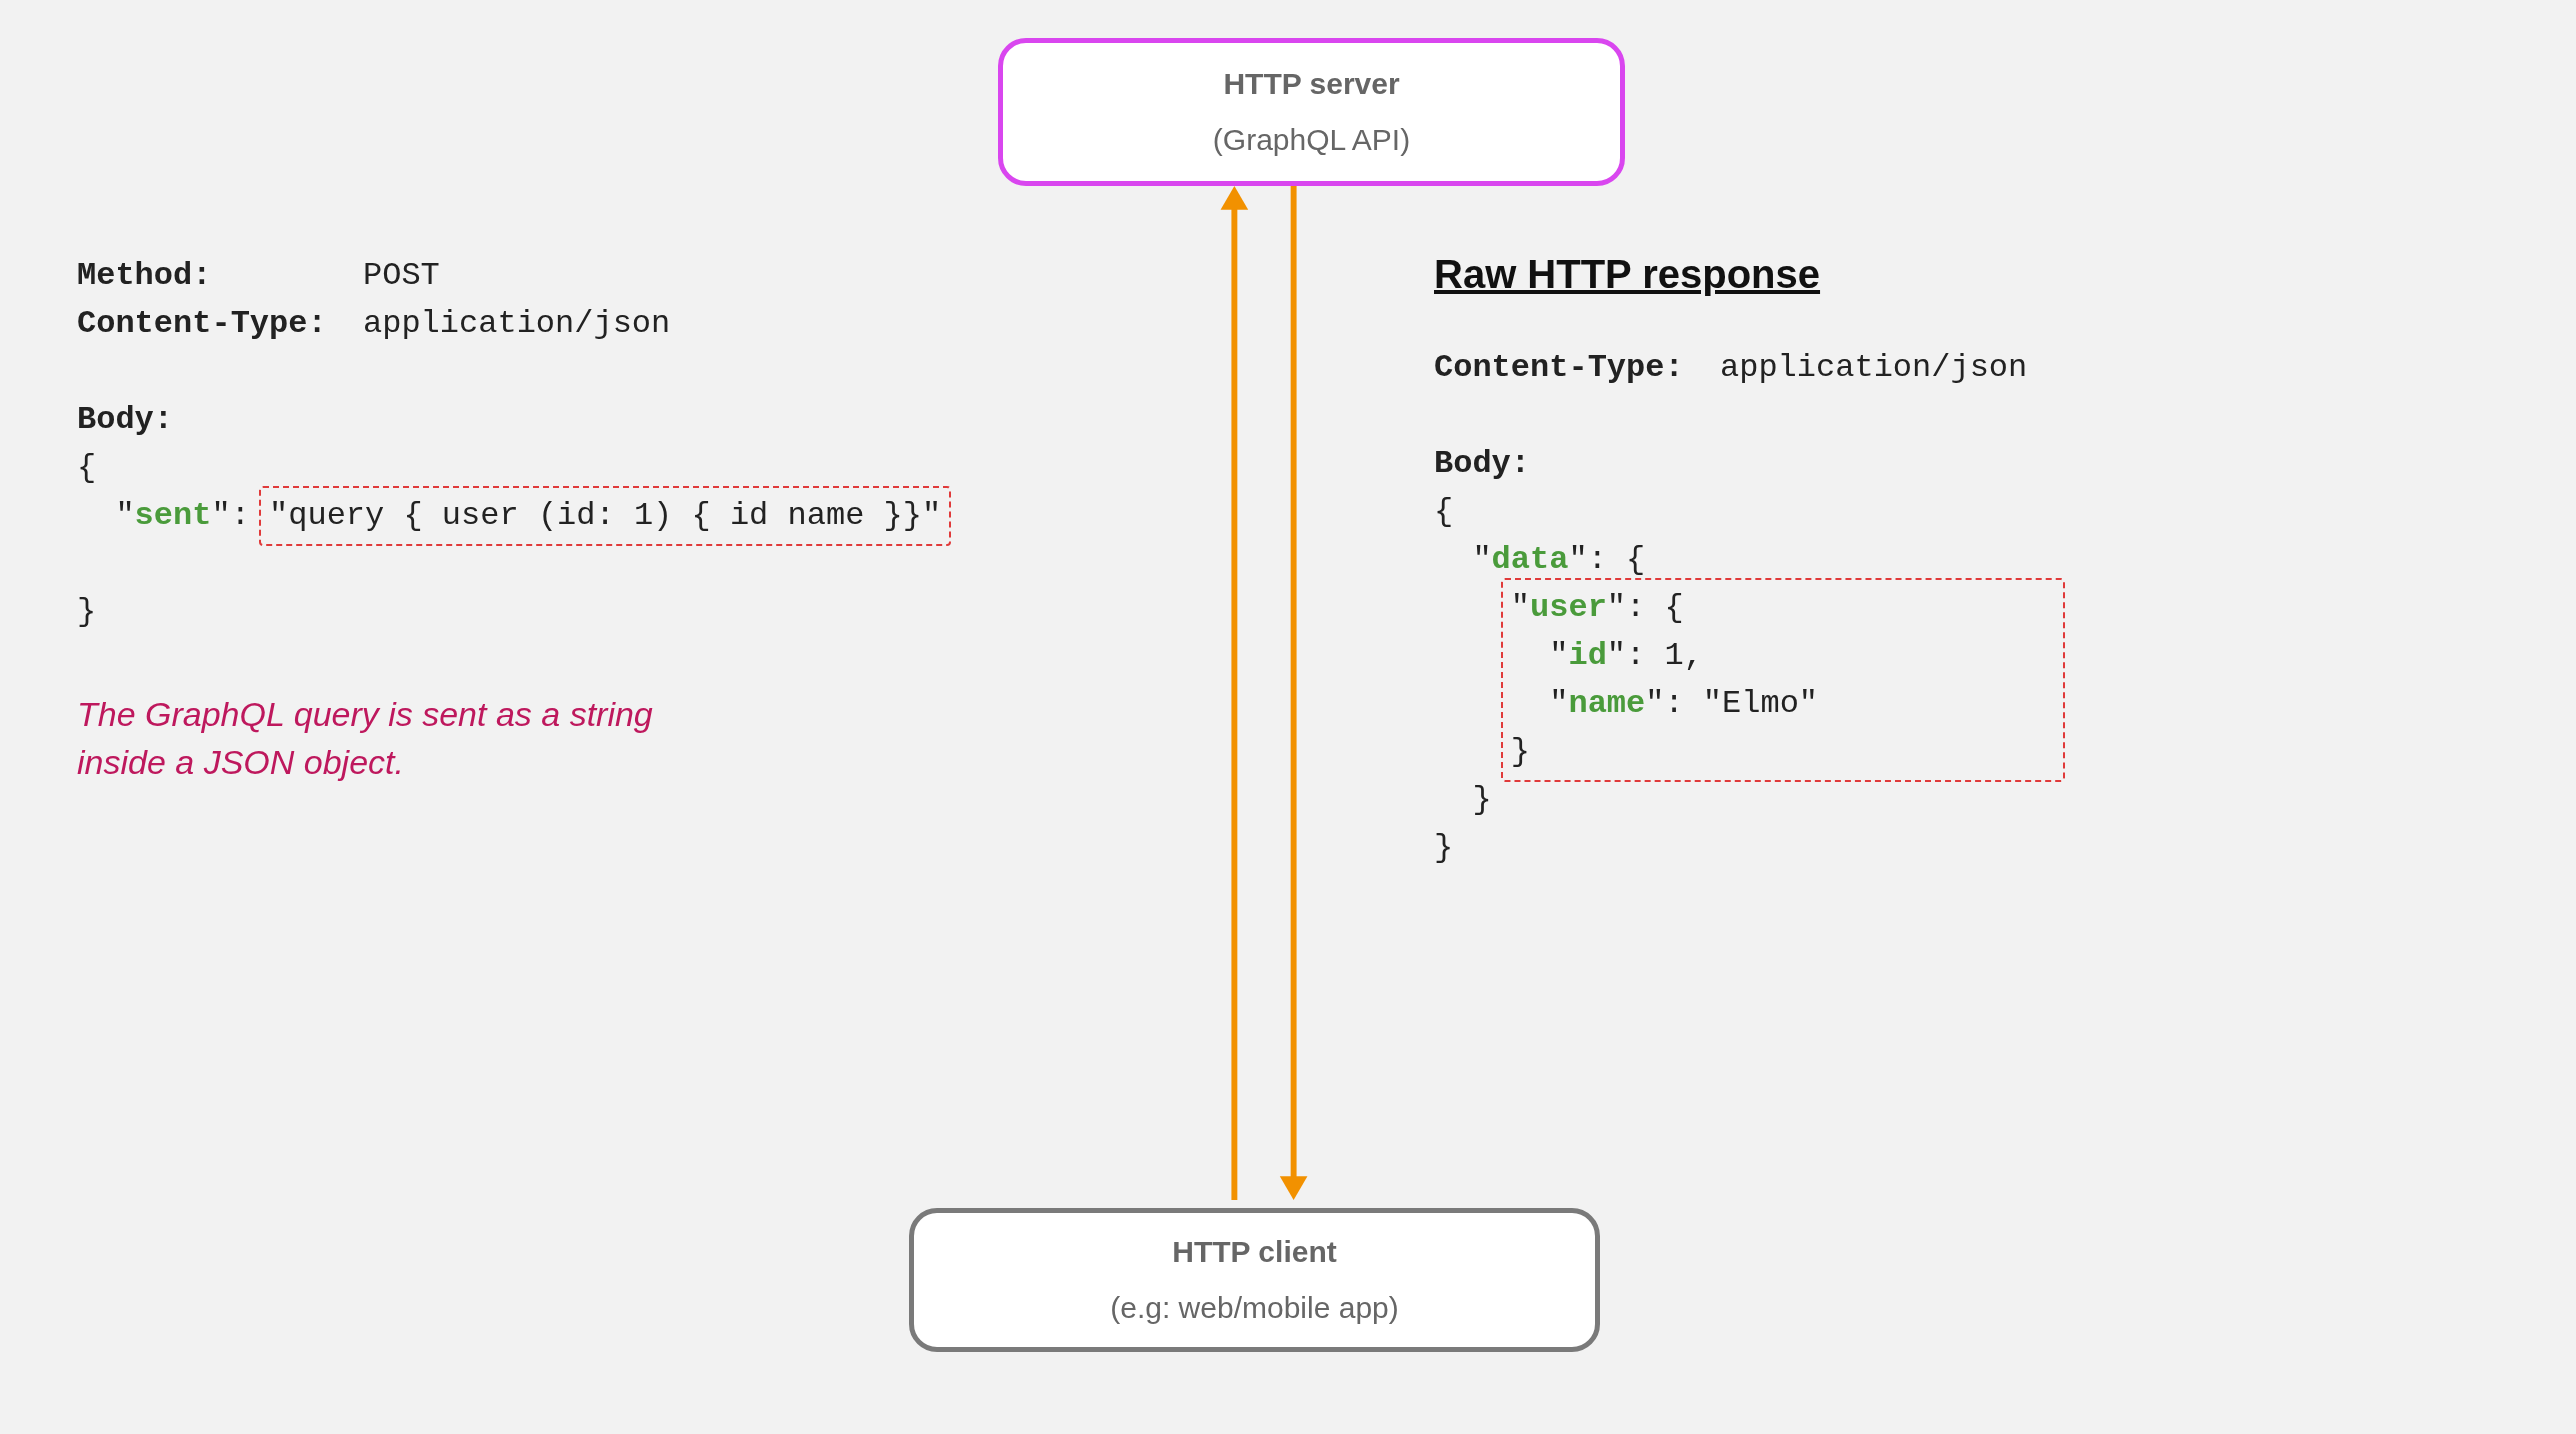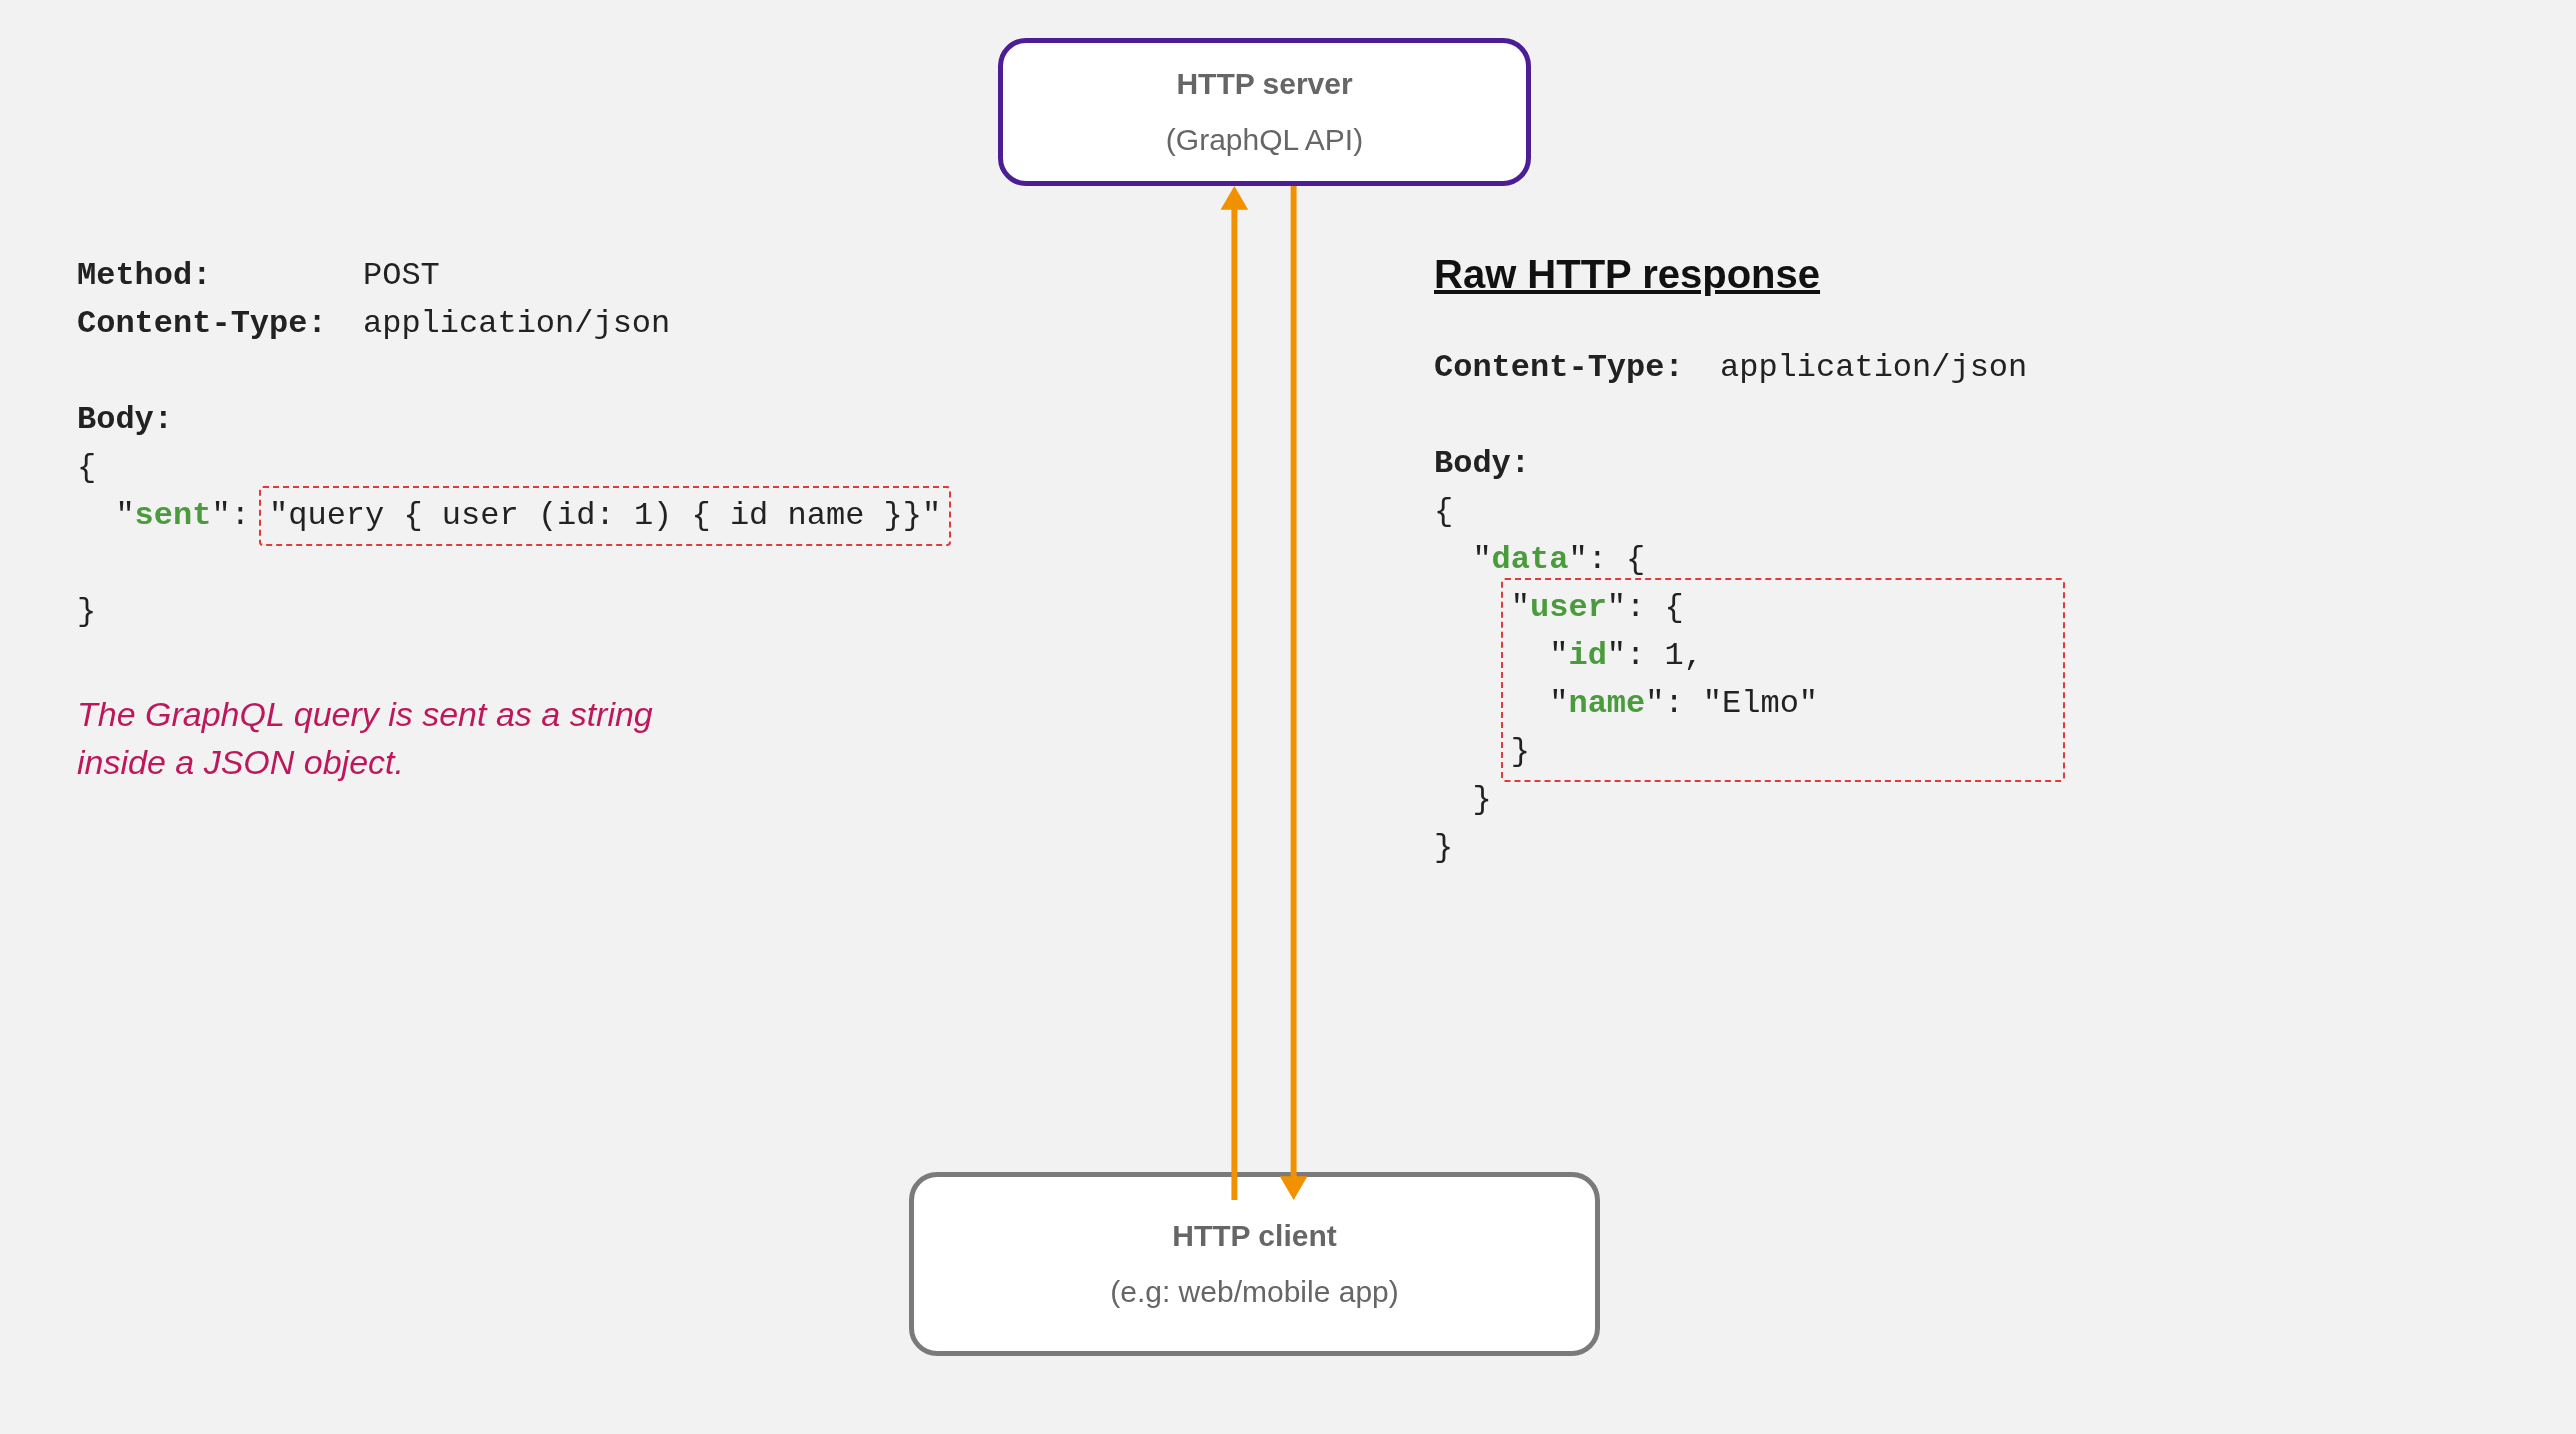--- a/index.html
+++ b/index.html
@@ -21,28 +21,28 @@
     text-align: center;
     display: flex;
     flex-direction: column;
     justify-content: center;
     align-items: center;
     font-size: 30px;
     color: #666;
     line-height: 1.35;
   }
   .node.server {
-    border: 5px solid #4c1d95;
+    border: 5px solid #d946ef;
     left: 998px; top: 38px;
-    width: 533px; height: 148px;
+    width: 627px; height: 148px;
   }
   .node.client {
     border: 5px solid #7a7a7a;
-    left: 909px; top: 1172px;
-    width: 691px; height: 184px; text-align: right;
+    left: 909px; top: 1208px;
+    width: 691px; height: 144px; text-align: right;
   }
   .node .title { font-weight: 700; }
   .node .sub { font-weight: 400; margin-top: 16px; }
 
   .arrows {
     position: absolute;
     left: 1185px;
     top: 186px;
     width: 158px;
     height: 1014px;

